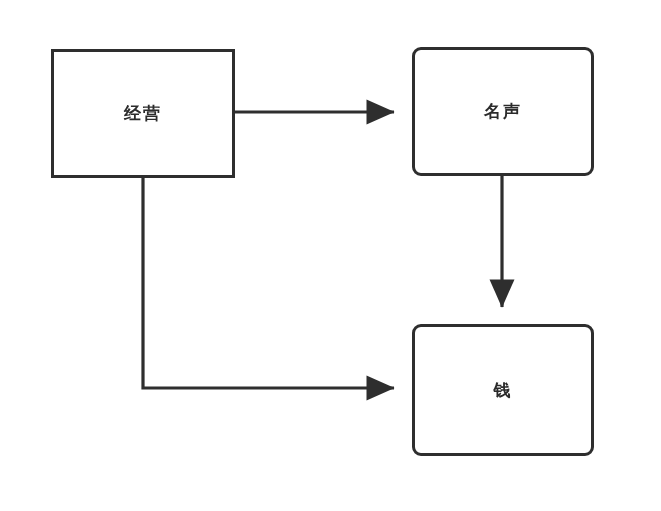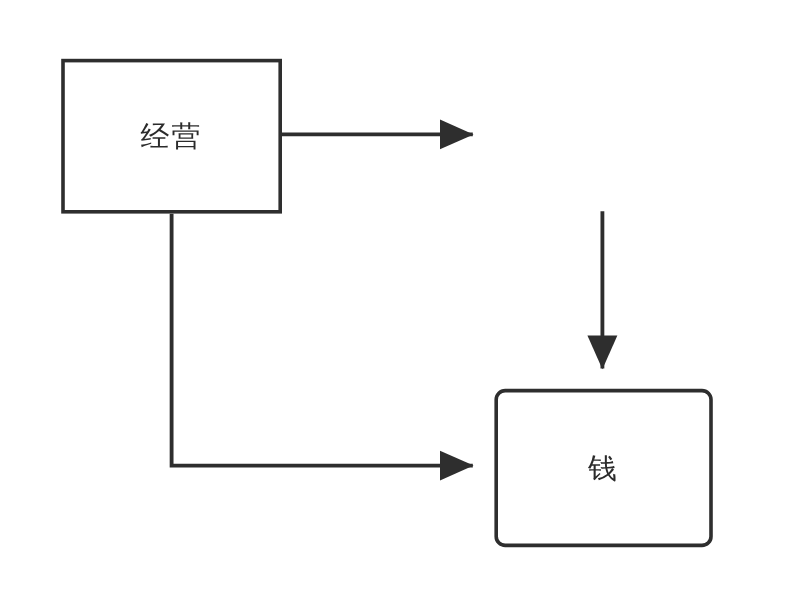--- a/index.html
+++ b/index.html
@@ -28,25 +28,25 @@
   }
   .node-box {
     position: absolute;
     box-sizing: border-box;
     background: #ffffff;
     display: flex;
     align-items: center;
     justify-content: center;
   }
   .node-label {
-    font-size: 24px;
+    font-size: 17px;
     color: #2b2b2b;
     letter-spacing: 2px;
     line-height: 1;
-    font-weight: 400;
+    font-weight: 700;
     white-space: nowrap;
   }
   #node-jingying {
     left: 51px;
     top: 49px;
     width: 184px;
     height: 129px;
     border: 3px solid #2e2e2e;
     border-radius: 0px;
   }
@@ -89,18 +89,21 @@
 
     <path d="M502,176 L502,307" fill="none" stroke="#2e2e2e" stroke-width="3.2" marker-end="url(#arrow-down)"></path>
 
     <path d="M143,178 L143,388 L394,388" fill="none" stroke="#2e2e2e" stroke-width="3.2" stroke-linejoin="miter" marker-end="url(#arrow-right2)"></path>
   </svg>
 
   <div class="node-box" id="node-jingying">
     <span class="node-label">经营</span>
   </div>
 
+  <div class="node-box" id="node-mingsheng">
+    <span class="node-label">名声</span>
+  </div>
 
   <div class="node-box" id="node-qian">
     <span class="node-label">钱</span>
   </div>
 
 </div>
 
 </body></html>

